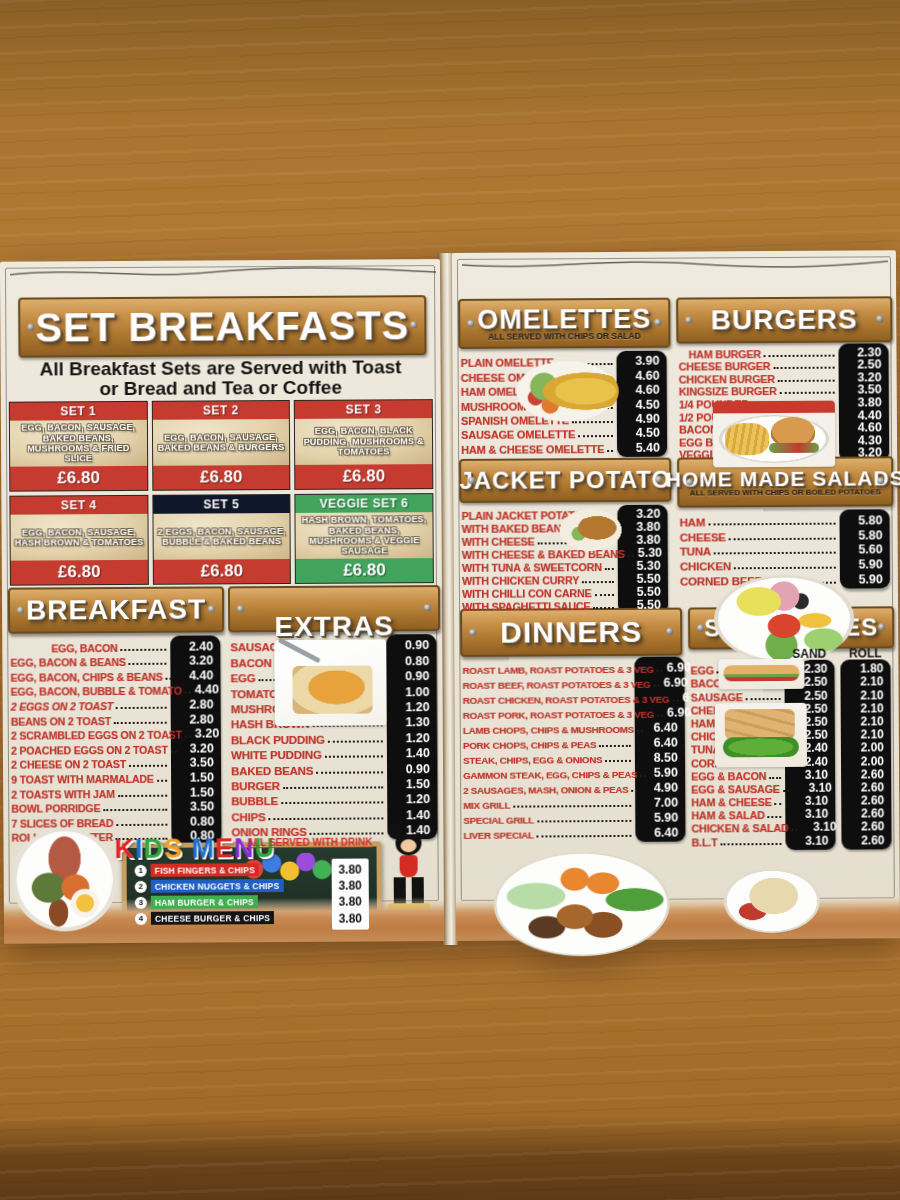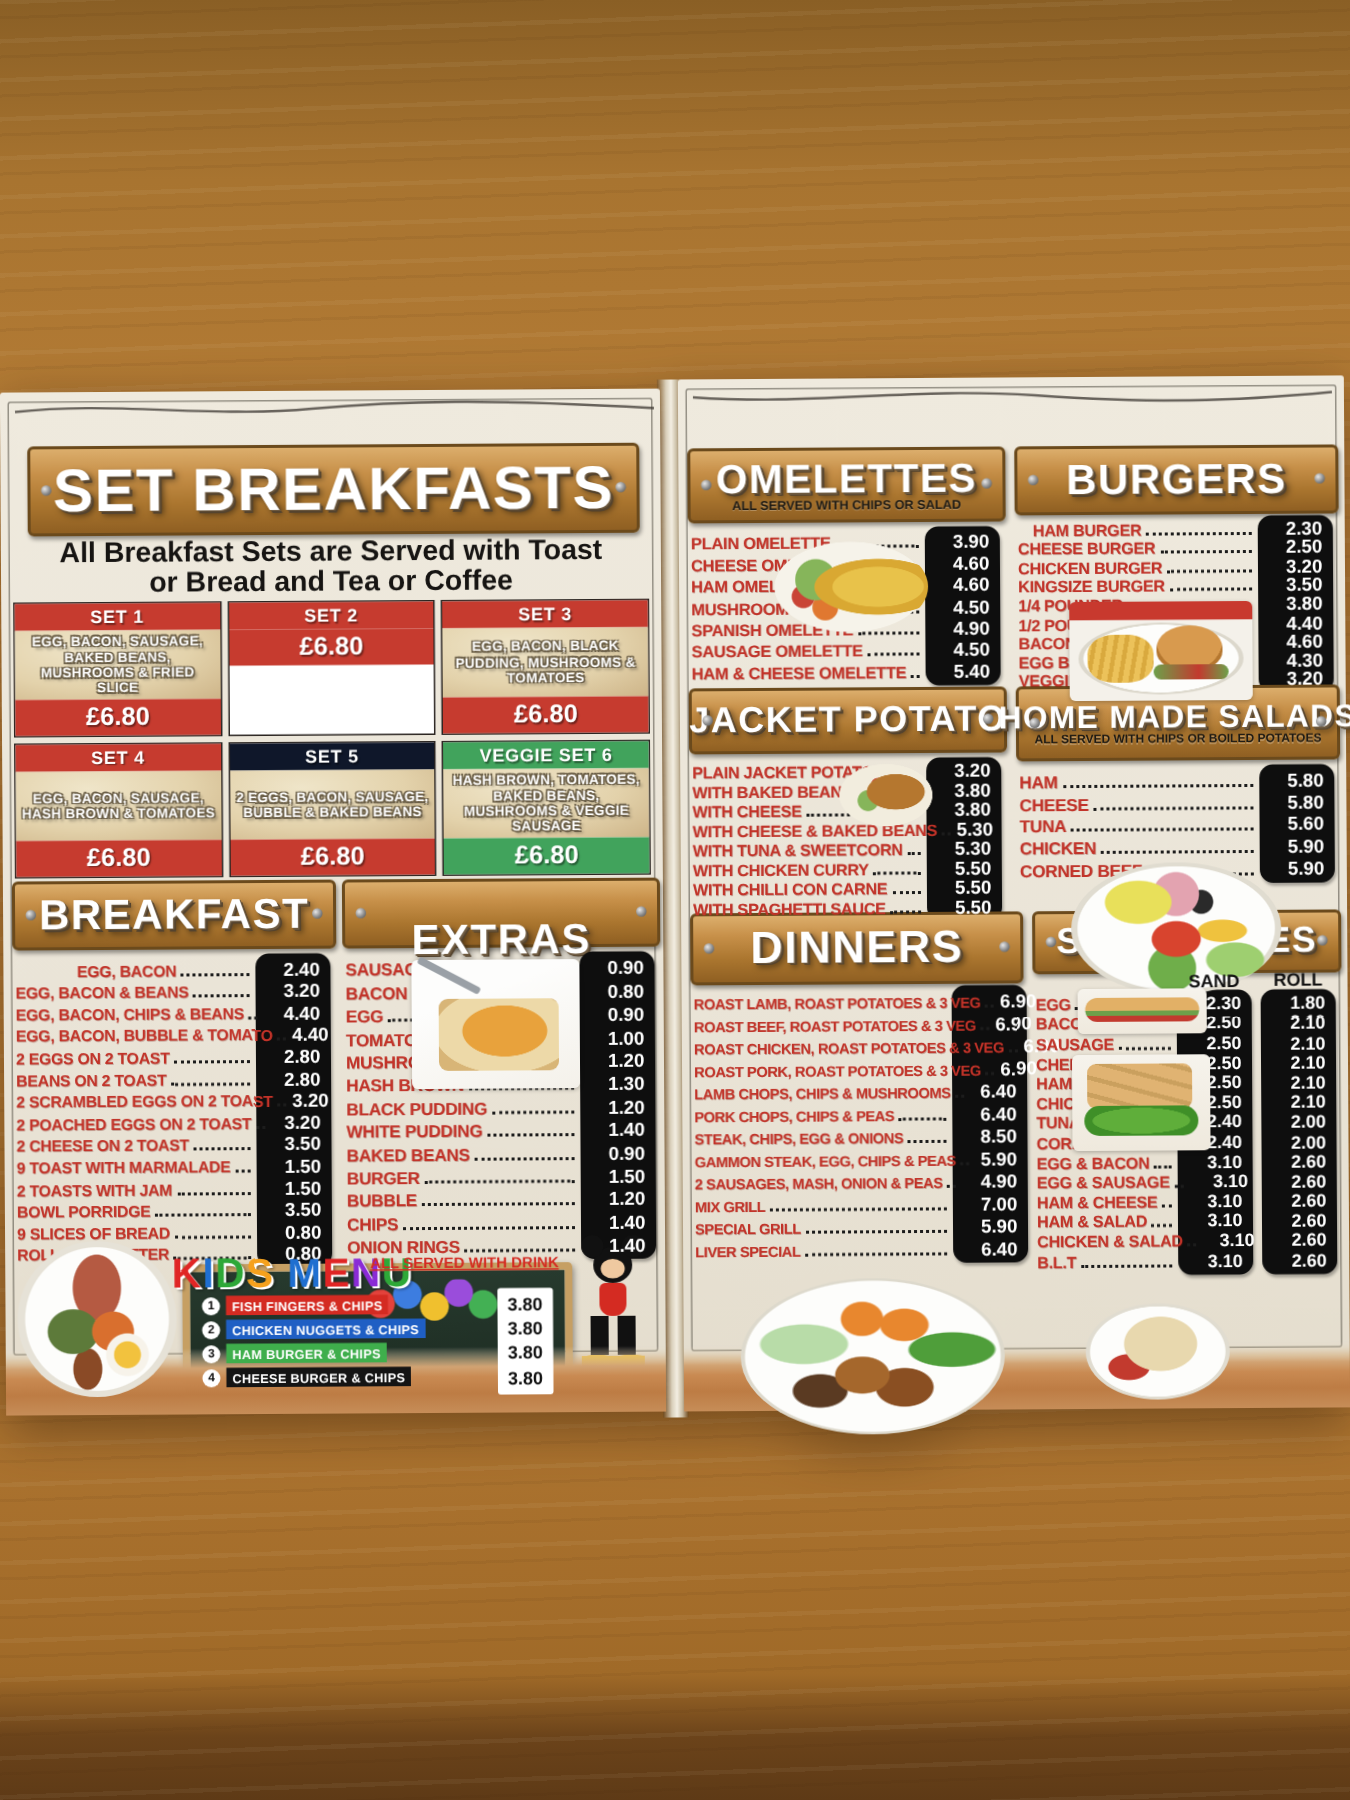--- a/index.html
+++ b/index.html
@@ -124,20 +124,21 @@
     <div class="sets-grid" style="top:140px;">
 
         <div class="set-cell">
           <div class="set-name" style="background: rgb(198, 59, 47);">SET 1</div>
           <div class="set-desc">EGG, BACON, SAUSAGE, BAKED BEANS, MUSHROOMS &amp; FRIED SLICE</div>
           <div class="set-price" style="background: rgb(198, 59, 47);">£6.80</div>
         </div>
 
         <div class="set-cell">
           <div class="set-name" style="background: rgb(198, 59, 47);">SET 2</div>
+          <div class="set-desc">EGG, BACON, SAUSAGE, BAKED BEANS &amp; BURGERS</div>
           <div class="set-price" style="background: rgb(198, 59, 47);">£6.80</div>
         </div>
 
         <div class="set-cell">
           <div class="set-name" style="background: rgb(198, 59, 47);">SET 3</div>
           <div class="set-desc">EGG, BACON, BLACK PUDDING, MUSHROOMS &amp; TOMATOES</div>
           <div class="set-price" style="background: rgb(198, 59, 47);">£6.80</div>
         </div>
 
         <div class="set-cell">
@@ -189,21 +190,21 @@
           <span class="pr" style="font-size:12.5px;">4.40</span>
         </div>
 
         <div class="row" style="height:14.6px;">
           <span class="nm" style="font-size:10.6px;">EGG, BACON, BUBBLE &amp; TOMATO</span>
           <span class="dots"></span>
           <span class="pr" style="font-size:12.5px;">4.40</span>
         </div>
 
         <div class="row" style="height:14.6px;">
-          <span class="nm" style="font-size:10.6px;">2 EGGS ON 2 TOAST</span>
+          <span class="nm" style="font-size:10.6px;font-style:italic;">2 EGGS ON 2 TOAST</span>
           <span class="dots"></span>
           <span class="pr" style="font-size:12.5px;">2.80</span>
         </div>
 
         <div class="row" style="height:14.6px;">
           <span class="nm" style="font-size:10.6px;">BEANS ON 2 TOAST</span>
           <span class="dots"></span>
           <span class="pr" style="font-size:12.5px;">2.80</span>
         </div>
 
@@ -237,21 +238,21 @@
           <span class="pr" style="font-size:12.5px;">1.50</span>
         </div>
 
         <div class="row" style="height:14.6px;">
           <span class="nm" style="font-size:10.6px;">BOWL PORRIDGE</span>
           <span class="dots"></span>
           <span class="pr" style="font-size:12.5px;">3.50</span>
         </div>
 
         <div class="row" style="height:14.6px;">
-          <span class="nm" style="font-size:10.6px;">9 SLICES OF BREAD</span>
+          <span class="nm" style="font-size:10.6px;">7 SLICES OF BREAD</span>
           <span class="dots"></span>
           <span class="pr" style="font-size:12.5px;">0.80</span>
         </div>
 
         <div class="row" style="height:14.6px;">
           <span class="nm" style="font-size:10.6px;">ROLL WITH BUTTER</span>
           <span class="dots"></span>
           <span class="pr" style="font-size:12.5px;">0.80</span>
         </div>
       </div>

